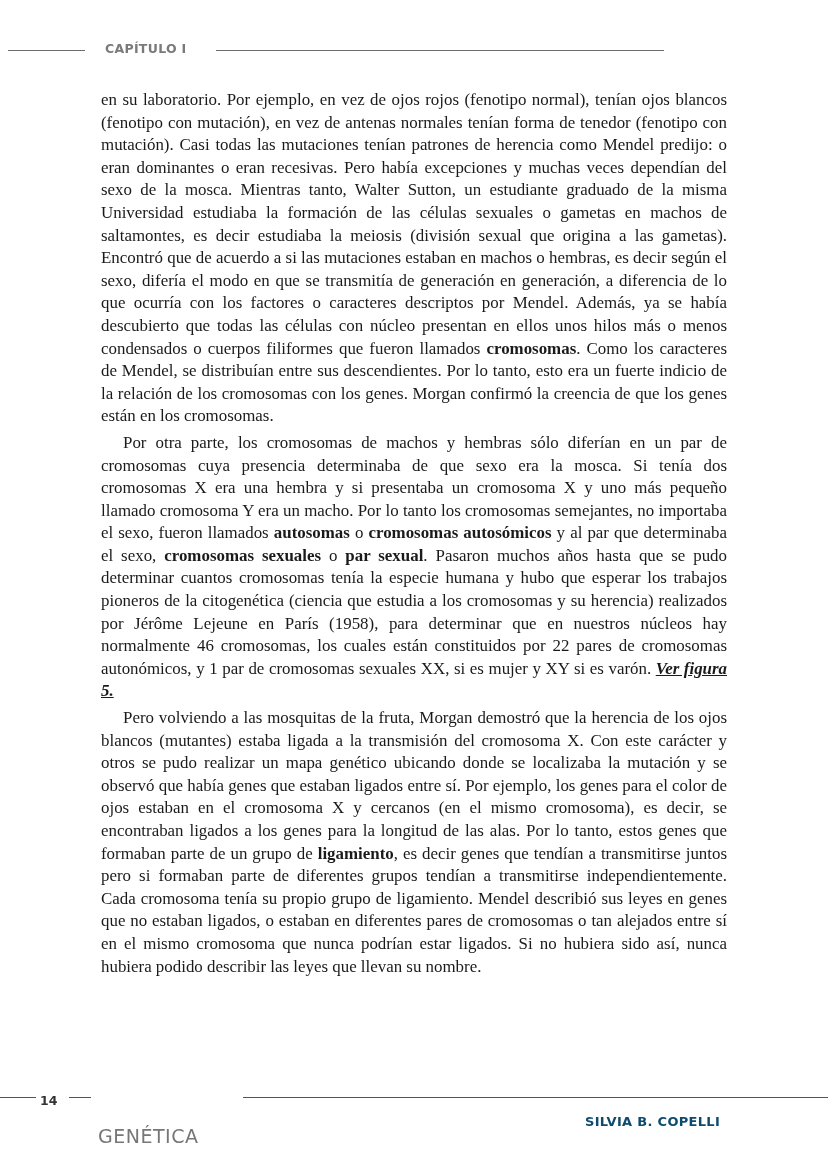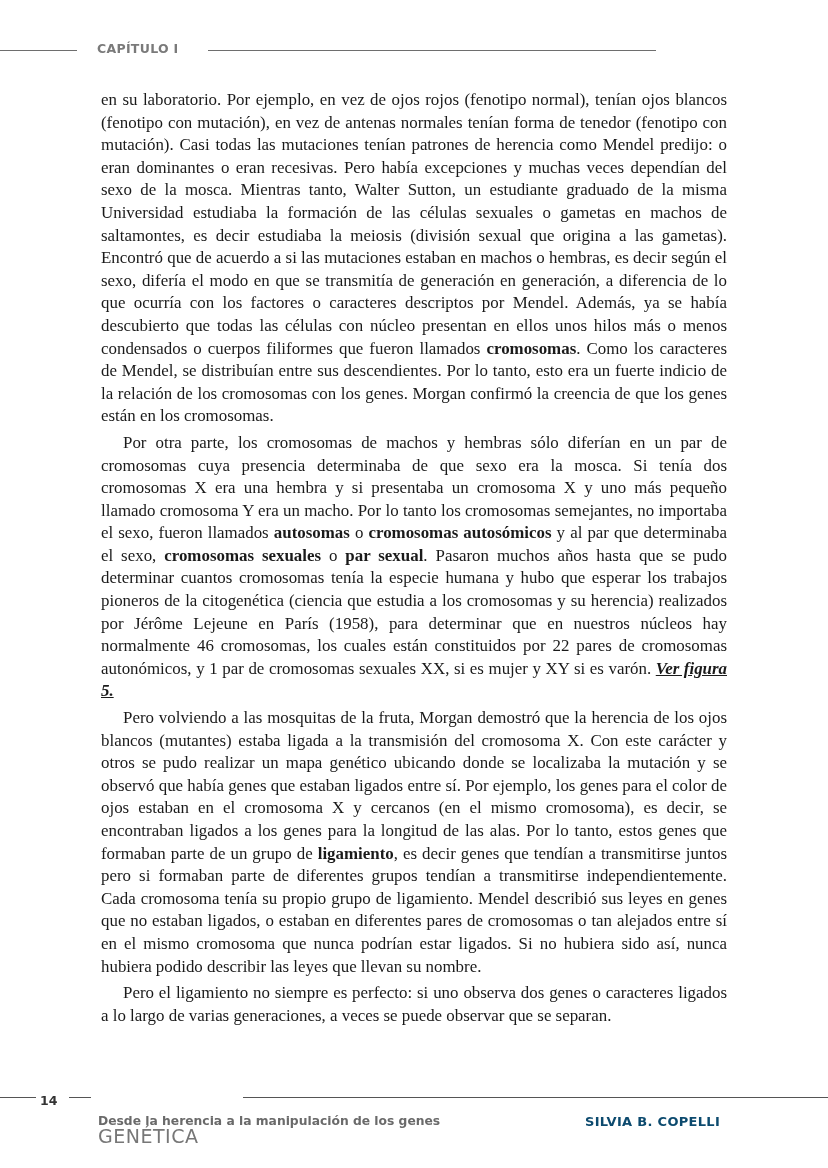--- a/index.html
+++ b/index.html
@@ -1,18 +1,18 @@
 <!DOCTYPE html>
 <html><head>
 <meta charset="utf-8">
 <style>
   html, body { margin: 0; padding: 0; background: #ffffff; }
   body { width: 828px; height: 1168px; position: relative; overflow: hidden; }
   .header {
-    position: absolute; left: 0; top: 38px; width: 656px; height: 24px;
+    position: absolute; left: 8px; top: 38px; width: 656px; height: 24px;
   }
   .header .line-left {
     position: absolute; left: 0; top: 12px; width: 77px; height: 1px; background: #6e6e6e;
   }
   .header .chapter {
     position: absolute; left: 97px; top: 3px;
     font-family: "DejaVu Sans", sans-serif; font-weight: bold; font-size: 12.5px;
     color: #7a7a7a; letter-spacing: 0.3px;
   }
   .header .line-right {
@@ -64,24 +64,22 @@
 <div class="header">
   <div class="line-left"></div>
   <span class="chapter">CAPÍTULO I</span>
   <div class="line-right"></div>
 </div>
 
 <div class="content">
   <p><span>en su laboratorio. Por ejemplo, en vez de ojos rojos (fenotipo normal), tenían ojos blancos (fenotipo con mutación), en vez de antenas normales tenían forma de tene­dor (fenotipo con mutación). Casi todas las mutaciones tenían patrones de herencia como Mendel predijo: o eran dominantes o eran recesivas. Pero había excepciones y muchas veces dependían del sexo de la mosca. Mientras tanto, Walter Sutton, un estudiante graduado de la misma Universidad estudiaba la formación de las células sexuales o gametas en machos de saltamontes, es decir estudiaba la meiosis (divi­sión sexual que origina a las gametas). Encontró que de acuerdo a si las mutaciones estaban en machos o hembras, es decir según el sexo, difería el modo en que se trans­mitía de generación en generación, a diferencia de lo que ocurría con los factores o caracteres descriptos por Mendel. Además, ya se había descubierto que todas las células con núcleo presentan en ellos unos hilos más o menos condensados o cuer­pos filiformes que fueron llamados </span><b>cromosomas</b><span>. Como los caracteres de Mendel, se distribuían entre sus descendientes. Por lo tanto, esto era un fuerte indicio de la relación de los cromosomas con los genes. Morgan confirmó la creencia de que los genes están en los cromosomas.</span></p>
   <p class="indent"><span>Por otra parte, los cromosomas de machos y hembras sólo diferían en un par de cromosomas cuya presencia determinaba de que sexo era la mosca. Si tenía dos cromosomas X era una hembra y si presentaba un cromosoma X y uno más pequeño llamado cromosoma Y era un macho. Por lo tanto los cromosomas semejantes, no importaba el sexo, fueron llamados </span><b>autosomas</b><span> o </span><b>cromosomas autosómicos</b><span> y al par que determinaba el sexo, </span><b>cromosomas sexuales</b><span> o </span><b>par sexual</b><span>. Pasaron muchos años hasta que se pudo determinar cuantos cromosomas tenía la especie humana y hubo que esperar los trabajos pioneros de la citogenética (ciencia que estudia a los cromo­somas y su herencia) realizados por Jérôme Lejeune en París (1958), para determinar que en nuestros núcleos hay normalmente 46 cromosomas, los cuales están constitui­dos por 22 pares de cromosomas autonómicos, y 1 par de cromosomas sexuales XX, si es mujer y XY si es varón. </span><span class="ref">Ver figura 5.</span></p>
   <p class="indent"><span>Pero volviendo a las mosquitas de la fruta, Morgan demostró que la herencia de los ojos blancos (mutantes) estaba ligada a la transmisión del cromosoma X. Con este carácter y otros se pudo realizar un mapa genético ubicando donde se localizaba la mutación y se observó que había genes que estaban ligados entre sí. Por ejemplo, los genes para el color de ojos estaban en el cromosoma X y cercanos (en el mismo cromosoma), es decir, se encontraban ligados a los genes para la longitud de las alas. Por lo tanto, estos genes que formaban parte de un grupo de </span><b>ligamiento</b><span>, es decir genes que tendían a transmitirse juntos pero si formaban parte de diferentes grupos tendían a transmitirse independientemente. Cada cromosoma tenía su propio grupo de ligamiento. Mendel describió sus leyes en genes que no estaban ligados, o estaban en diferentes pares de cromosomas o tan alejados entre sí en el mismo cromosoma que nunca podrían estar ligados. Si no hubiera sido así, nunca hubiera podido descri­bir las leyes que llevan su nombre.</span></p>
-  <p class="indent"><span>Pero el ligamiento no siempre es perfecto: si uno observa dos genes o caracteres ligados a lo largo de varias generaciones, a veces se puede observar que se separan.</span></p>
 </div>
 
 <div class="footer">
   <div class="line-left"></div>
   <span class="page-num">14</span>
   <div class="dash"></div>
   <span class="book-title">GENÉTICA</span>
   <div class="line-right"></div>
-  <span class="subtitle">Desde la herencia a la manipulación de los genes</span>
   <span class="author">SILVIA B. COPELLI</span>
 </div>
 
 </body></html>

